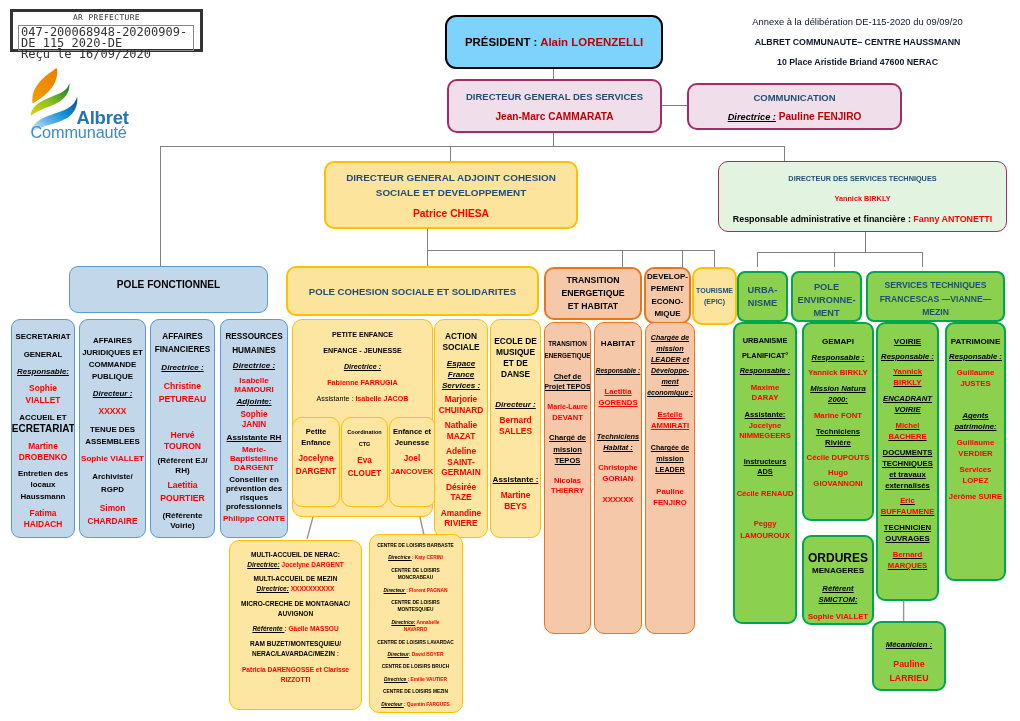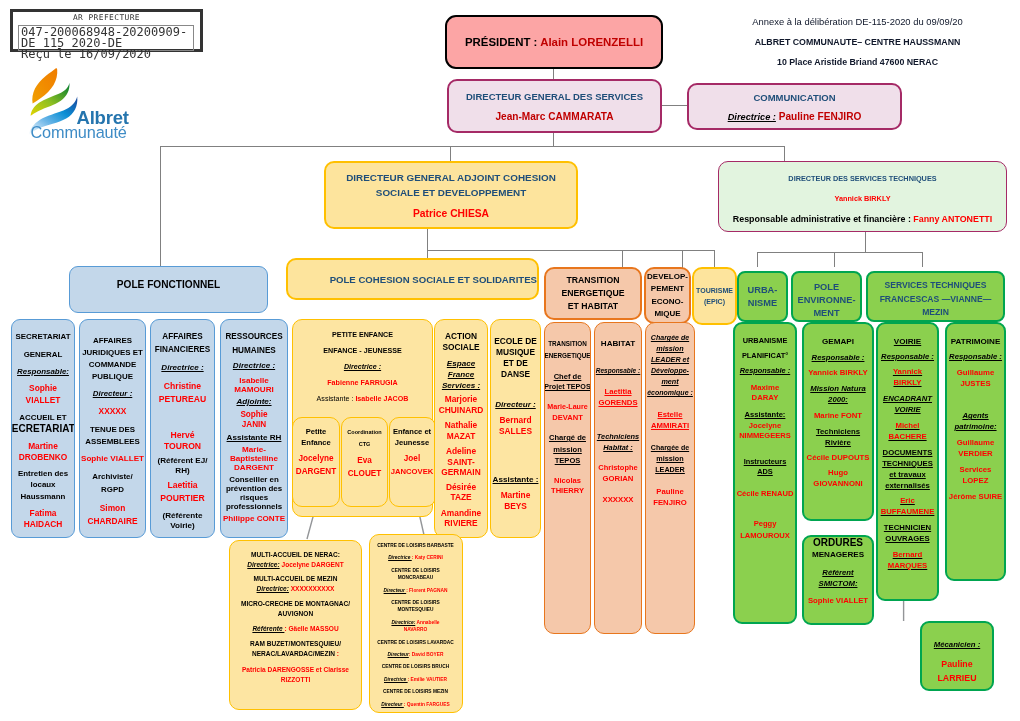--- a/index.html
+++ b/index.html
@@ -28,21 +28,21 @@
   #hdr .l3{font-size:8.8px;font-weight:bold;}
 
   
   #logo{position:absolute;left:24px;top:68px;width:145px;height:76px;}
   #logo svg{display:block;}
 
   
   .ln{position:absolute;background:#808080;}
 
   
-  .b-pres{background:#fca5a5;border:2.5px solid #000;border-radius:11px;}
+  .b-pres{background:#7dd3fc;border:2.5px solid #000;border-radius:11px;}
   .b-pink{background:#f0dfea;border:2px solid #a52a66;border-radius:10px;}
   .b-yel{background:#fde49d;border:2.2px solid #ffc000;border-radius:10px;}
   .b-yel2{background:#fde5a2;border:1.8px solid #ffc000;border-radius:10px;}
   .b-grn-hd{background:#e2f4df;border:1.8px solid #a52a66;border-radius:10px;}
   .b-blue{background:#c3d7ea;border:1.6px solid #589bd6;border-radius:9px;}
   .b-org{background:#f5c8aa;border:2.2px solid #e8761d;border-radius:10px;}
   .b-org2{background:#f5c8aa;border:1.6px solid #e8761d;border-radius:10px;}
   .b-grn{background:#8bd04e;border:2.2px solid #00a550;border-radius:8px;}
   .b-grn2{background:#8bd04e;border:2.2px solid #00a550;border-radius:9px;}
 
@@ -164,21 +164,21 @@
 <div class="box b-grn-hd" style="left:718px;top:161px;width:289px;height:71px;">
   <div style="font-size:7.3px;font-weight:bold;margin-top:4px;" class="t-navy">DIRECTEUR  DES  SERVICES TECHNIQUES</div>
   <div style="font-size:7.3px;font-weight:bold;margin-top:11px;" class="t-red">Yannick BIRKLY</div>
   <div style="font-size:8.9px;font-weight:bold;margin-top:11px;"><span class="t-black">Responsable administrative et financière : </span><span class="t-red">Fanny ANTONETTI</span></div>
 </div>
 
 <div class="box b-blue" style="left:69px;top:266px;width:199px;height:47px;justify-content:flex-start;padding-top:12px;">
   <div style="font-size:10.12px;font-weight:bold;" class="t-black">POLE FONCTIONNEL</div>
 </div>
 
-<div class="box b-yel" style="left:286px;top:258px;width:253px;height:42px;align-items:flex-end;">
+<div class="box b-yel" style="left:286px;top:266px;width:253px;height:50px;">
   <div style="font-size:9.6px;font-weight:bold;" class="t-navy">POLE COHESION SOCIALE ET SOLIDARITES</div>
 </div>
 
 <div class="box b-org" style="left:544px;top:267px;width:98px;height:53px;">
   <div style="font-size:8.7px;font-weight:bold;line-height:13.2px;" class="t-black">
     <div>TRANSITION</div>
     <div>ENERGETIQUE</div>
     <div>ET HABITAT</div>
   </div>
 </div>
@@ -410,21 +410,21 @@
       <div style="font-size:7.74px;line-height:11px;color:#000;font-weight:bold;font-style:italic;text-decoration:underline;margin-top:5px;">Mission Natura</div>
       <div style="font-size:7.74px;line-height:11px;color:#000;font-weight:bold;font-style:italic;text-decoration:underline;">2000:</div>
       <div style="font-size:7.74px;line-height:11px;color:#ff0000;font-weight:bold;margin-top:5px;">Marine FONT</div>
       <div style="font-size:7.74px;line-height:11px;color:#000;font-weight:bold;text-decoration:underline;margin-top:5px;">Techniciens</div>
       <div style="font-size:7.74px;line-height:11px;color:#000;font-weight:bold;text-decoration:underline;">Rivière</div>
       <div style="font-size:7.74px;line-height:11px;color:#ff0000;font-weight:bold;margin-top:4px;white-space:nowrap;">Cécile DUPOUTS</div>
       <div style="font-size:7.74px;line-height:11px;color:#ff0000;font-weight:bold;margin-top:4px;">Hugo</div>
       <div style="font-size:7.74px;line-height:11px;color:#ff0000;font-weight:bold;">GIOVANNONI</div>
     </div>
     <div class="box b-grn2 top" style="left: 802px; top: 535px; width: 72px; height: 90px;">
-      <div style="font-size:10px;line-height:11px;color:#000;font-weight:bold;">ORDURES</div>
+      <div style="font-size:12px;line-height:11px;color:#000;font-weight:bold;margin-top:16px;">ORDURES</div>
       <div style="font-size:8.1px;line-height:11px;color:#000;font-weight:bold;margin-top:1px;">MENAGERES</div>
       <div style="font-size:7.74px;line-height:11px;color:#000;font-weight:bold;font-style:italic;text-decoration:underline;margin-top:7px;">Référent</div>
       <div style="font-size:7.74px;line-height:11px;color:#000;font-weight:bold;font-style:italic;text-decoration:underline;">SMICTOM:</div>
       <div style="font-size:7.74px;line-height:11px;color:#ff0000;font-weight:bold;margin-top:6px;white-space:nowrap;">Sophie VIALLET</div>
     </div>
     <div class="box b-grn2 top" style="left: 876px; top: 322px; width: 63px; height: 279px; text-decoration: underline;">
       <div style="font-size:8.1px;line-height:11px;color:#000;font-weight:bold;margin-top:12px;">VOIRIE</div>
       <div style="font-size:7.74px;line-height:11px;color:#000;font-weight:bold;font-style:italic;text-decoration:underline;margin-top:4px;">Responsable :</div>
       <div style="font-size:7.74px;line-height:11px;color:#ff0000;font-weight:bold;margin-top:4px;">Yannick</div>
       <div style="font-size:7.74px;line-height:11px;color:#ff0000;font-weight:bold;">BIRKLY</div>
@@ -449,21 +449,21 @@
       <div style="font-size:7.74px;line-height:11px;color:#ff0000;font-weight:bold;margin-top:5px;">Guillaume</div>
       <div style="font-size:7.74px;line-height:11px;color:#ff0000;font-weight:bold;">JUSTES</div>
       <div style="font-size:7.74px;line-height:11px;color:#000;font-weight:bold;font-style:italic;text-decoration:underline;margin-top:21px;">Agents</div>
       <div style="font-size:7.74px;line-height:11px;color:#000;font-weight:bold;font-style:italic;text-decoration:underline;">patrimoine:</div>
       <div style="font-size:7.74px;line-height:11px;color:#ff0000;font-weight:bold;margin-top:5px;">Guillaume</div>
       <div style="font-size:7.74px;line-height:11px;color:#ff0000;font-weight:bold;">VERDIER</div>
       <div style="font-size:7.74px;line-height:11px;color:#ff0000;font-weight:bold;margin-top:5px;">Services</div>
       <div style="font-size:7.74px;line-height:11px;color:#ff0000;font-weight:bold;">LOPEZ</div>
       <div style="font-size:7.74px;line-height:11px;color:#ff0000;font-weight:bold;margin-top:5px;white-space:nowrap;">Jérôme SUIRE</div>
     </div>
-    <div class="box b-grn2 top" style="left: 920px; top: 621px; width: 74px; height: 70px;">
+    <div class="box b-grn2 top" style="left: 872px; top: 621px; width: 74px; height: 70px;">
       <div style="font-size:7.74px;line-height:11px;color:#000;font-weight:bold;font-style:italic;text-decoration:underline;margin-top:16px;">Mécanicien :</div>
       <div style="font-size:8.8px;line-height:13px;color:#ff0000;font-weight:bold;margin-top:8px;">Pauline</div>
       <div style="font-size:8.8px;line-height:13px;color:#ff0000;font-weight:bold;margin-top:1px;">LARRIEU</div>
     </div>
     <div class="box b-yel2 top" style="left: 229px; top: 540px; width: 133px; height: 170px;">
       <div style="font-size:6.56px;line-height:10px;color:#000;font-weight:bold;margin-top:9px;white-space:nowrap;"><span style="">MULTI-ACCUEIL DE NERAC:</span></div>
       <div style="font-size:6.56px;line-height:10px;color:#000;font-weight:bold;white-space:nowrap;"><span style="font-style:italic;text-decoration:underline;">Directrice:</span><span style="color:#ff0000;">  Jocelyne DARGENT</span></div>
       <div style="font-size:6.56px;line-height:10px;color:#000;font-weight:bold;margin-top:4px;white-space:nowrap;"><span style="">MULTI-ACCUEIL DE MEZIN</span></div>
       <div style="font-size:6.56px;line-height:10px;color:#000;font-weight:bold;white-space:nowrap;"><span style="font-style:italic;text-decoration:underline;">Directrice:</span><span style="color:#ff0000;"> XXXXXXXXXX</span></div>
       <div style="font-size:6.56px;line-height:10px;color:#000;font-weight:bold;margin-top:5px;white-space:nowrap;"><span style="">MICRO-CRECHE DE MONTAGNAC/</span></div>

